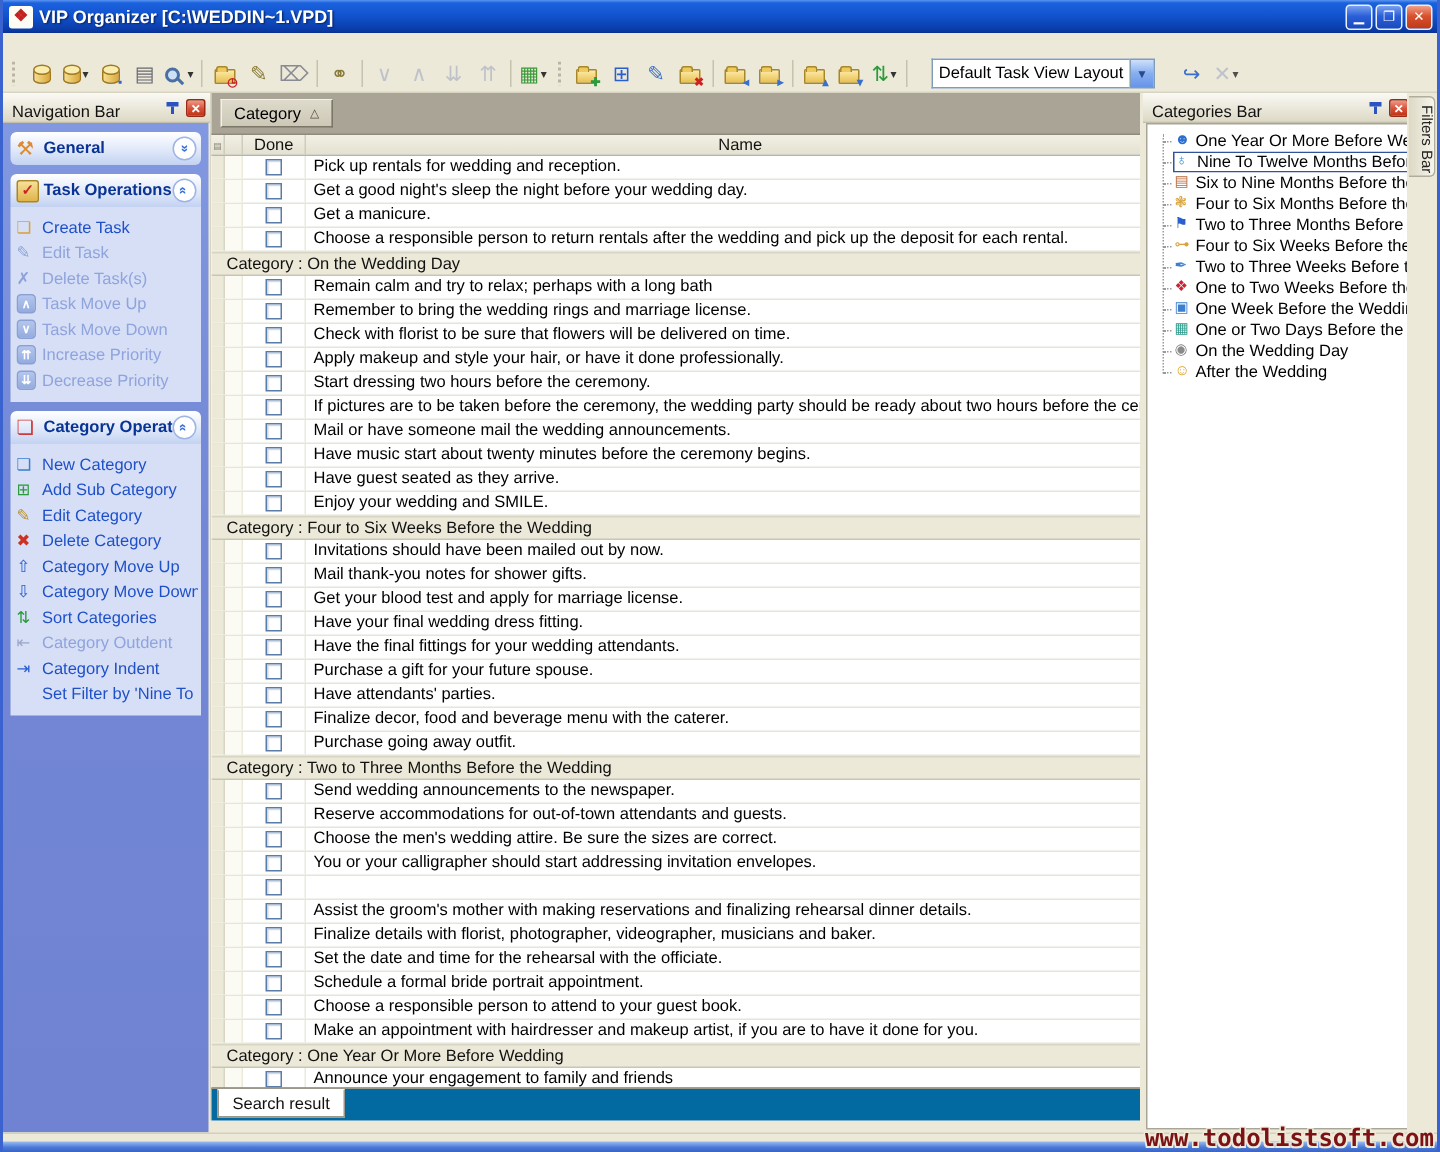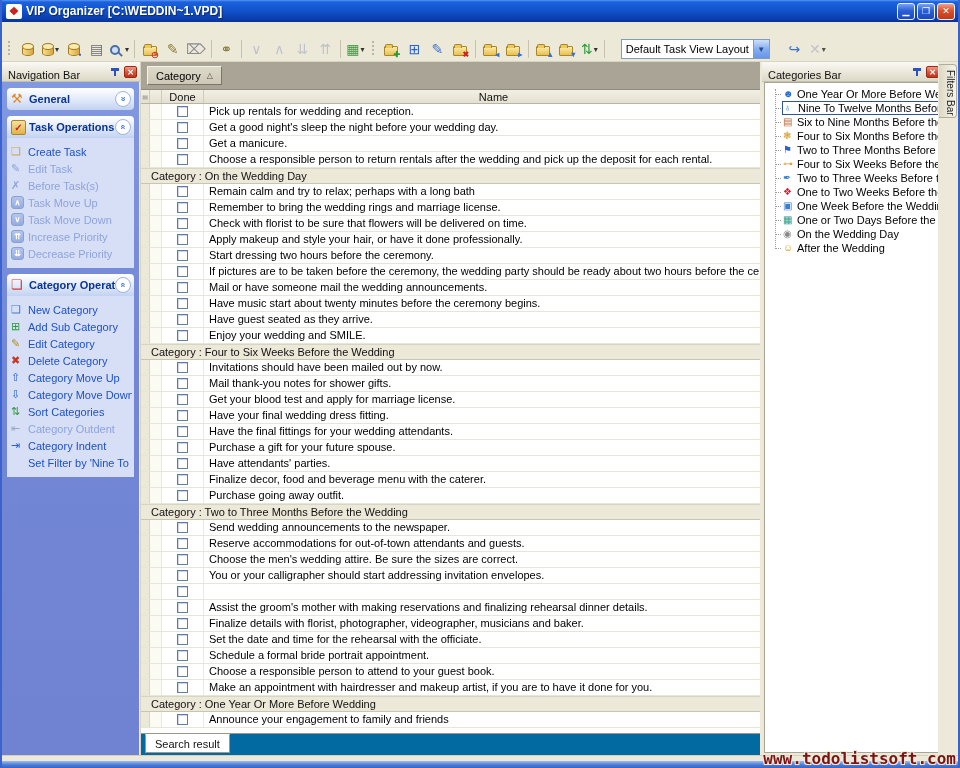--- a/index.html
+++ b/index.html
@@ -93,21 +93,21 @@
   .nav-item { height:17px; display:flex; align-items:center; color:#1e50c8; white-space:nowrap; overflow:hidden; }
   .nav-item.disabled { color:#8fa3dd; }
   .nav-ico { width:17px; font-size:11px; text-align:left; flex:0 0 17px; }
   .box-ico { width:13px; height:13px; flex:0 0 13px; margin-right:4px; border-radius:3px;
     background:linear-gradient(180deg,#7aa2ec,#3a6fd0); color:#fff; font-size:8px; font-weight:bold;
     display:flex; align-items:center; justify-content:center; border:1px solid #2a54b0; }
   .nav-item.disabled .box-ico { background:linear-gradient(180deg,#b4c6ee,#93acdf); border-color:#8aa0d0; }
   .nav-item.nofico { padding-left:17px; }
 
   
-  .mainpane { position:absolute; left:138px; top:0; width:672px; bottom:0; background:#fff;
+  .mainpane { position:absolute; left:138px; top:0; width:672px; bottom:8px; background:#fff;
     border-left:1px solid #d8d4c2; }
   .group-bar { position:absolute; left:0; top:0; right:0; height:28px; background:#aaa496;
     border-bottom:1px solid #8f8a7c; padding:4px 0 0 6px; }
   .group-btn { display:inline-flex; align-items:center; height:19px; padding:0 8px;
     background:linear-gradient(180deg,#dedacb,#cdc8b6); border:1px solid; border-color:#f4f2e8 #7a7668 #7a7668 #f4f2e8; }
   .sort-asc { font-size:8px; color:#55504a; margin-left:6px; }
   .header-row { position:absolute; left:0; top:28px; right:13px; height:14px; display:flex;
     background:linear-gradient(180deg,#f2f0e4,#e4e1d2); border-bottom:1px solid #b8b5a5; }
   .hc { border-right:1px solid #cfccbc; display:flex; align-items:center; justify-content:center; color:#111;text-align:right; }
   .hc-g1 { width:9px; font-size:6px; color:#8a8878; }
@@ -324,21 +324,21 @@
               <div class="nav-item">
                 <span class="nav-ico" style="color: rgb(217, 163, 58);">❏</span>
                 <span>Create Task</span>
               </div>
               <div class="nav-item disabled">
                 <span class="nav-ico" style="color: rgb(143, 163, 216);">✎</span>
                 <span>Edit Task</span>
               </div>
               <div class="nav-item disabled">
                 <span class="nav-ico" style="color: rgb(143, 163, 216);">✗</span>
-                <span>Before Task(s)</span>
+                <span>Delete Task(s)</span>
               </div>
               <div class="nav-item disabled">
                 <span class="box-ico">∧</span>
                 <span>Task Move Up</span>
               </div>
               <div class="nav-item disabled">
                 <span class="box-ico">∨</span>
                 <span>Task Move Down</span>
               </div>
               <div class="nav-item disabled">

